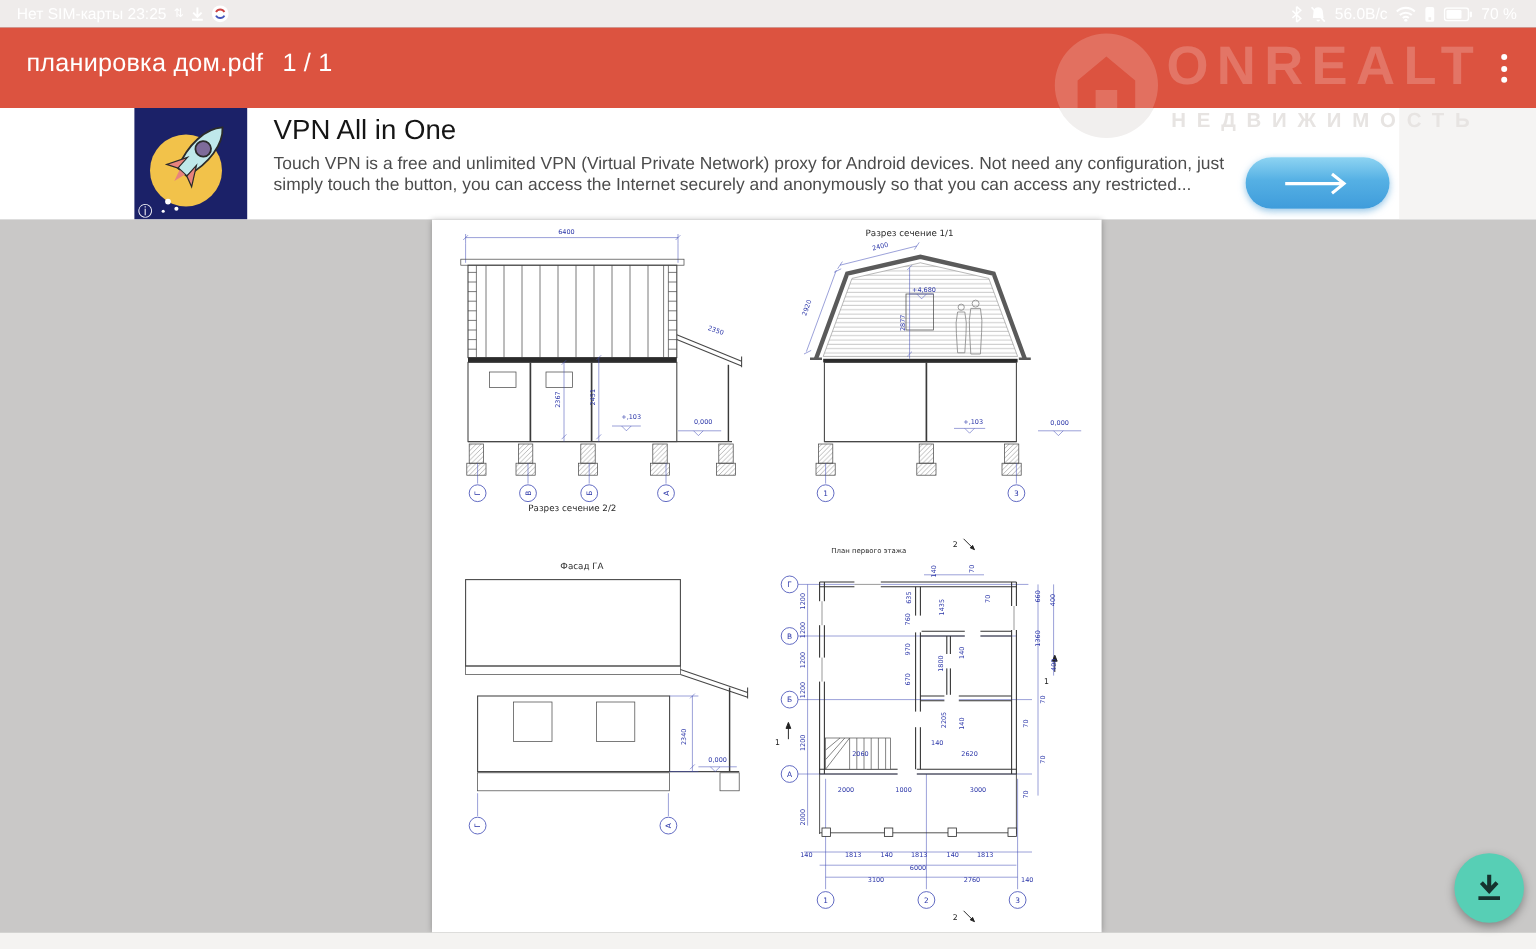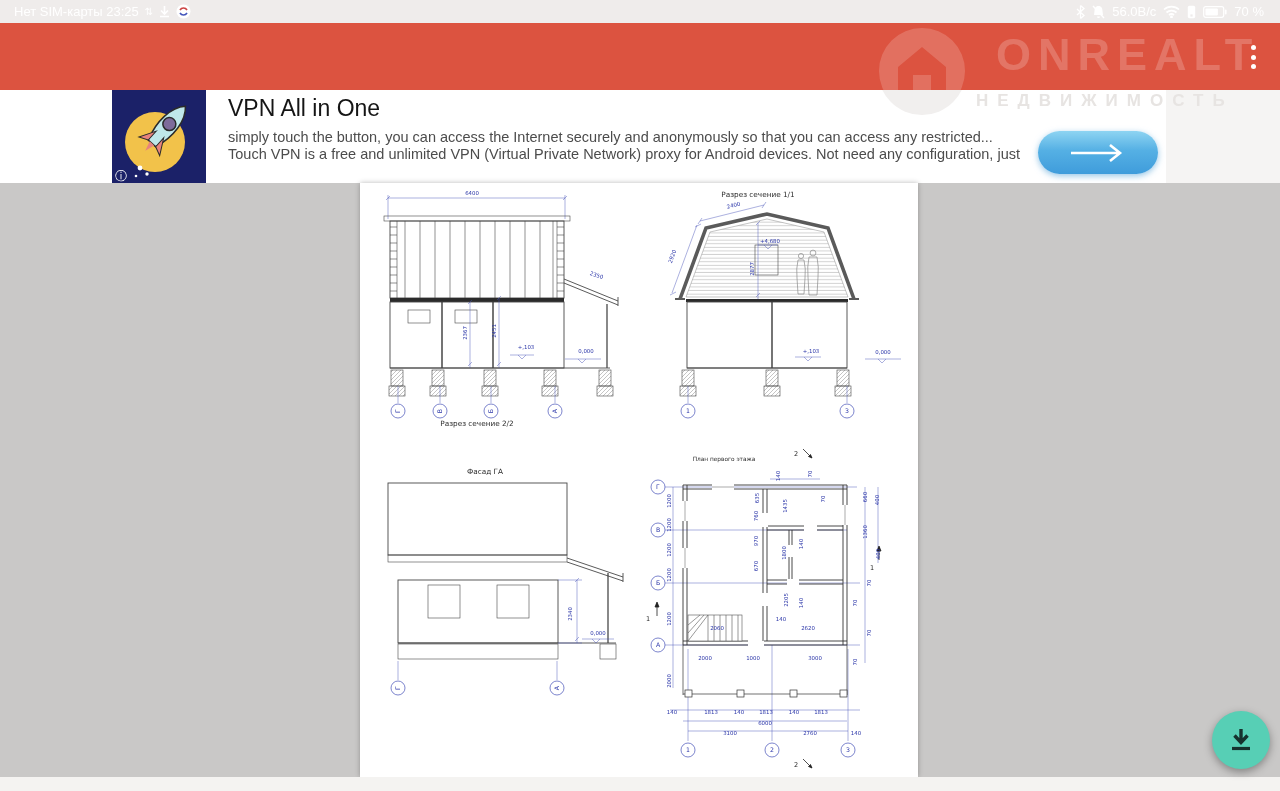--- a/index.html
+++ b/index.html
@@ -13,21 +13,21 @@
   .sb-right{display:flex;align-items:center;gap:7px;padding-right:16px;}
   .sb-ico{display:inline-flex;align-items:center;}
   
   .appbar{position:absolute;left:0;top:23px;width:1280px;height:67px;background:#dc5340;
           overflow:hidden;border-bottom:1px solid rgba(255,255,255,.35);}
   .appbar-title{position:absolute;left:22px;top:18px;color:#fff;font-size:21px;
                 font-weight:500;letter-spacing:.2px;white-space:nowrap;}
   .appbar-pages{margin-left:16px;font-weight:400;}
   .wm-circle{position:absolute;left:878px;top:4px;opacity:.17;}
   .wm-brand{position:absolute;left:972px;top:6px;font-size:45px;font-weight:bold;
-            letter-spacing:7px;color:rgba(255,255,255,.20);white-space:nowrap;margin-left:24px;}
+            letter-spacing:7px;color:rgba(255,255,255,.20);white-space:nowrap;}
   .kebab{position:absolute;right:18px;top:20px;width:18px;height:28px;display:flex;
          flex-direction:column;align-items:center;justify-content:space-between;padding:2px 0;
          cursor:pointer;background:none;border:none;}
   .kebab i{width:5px;height:5px;border-radius:50%;background:#fff;display:block;}
   
   .adbar{position:absolute;left:0;top:90px;width:1280px;height:93px;background:#fff;
          overflow:hidden;border-bottom:1px solid #cfcfcf;}
   .ad-rightzone{position:absolute;left:1166px;top:0;width:114px;height:93px;background:#f5f4f3;}
   .wm-circle2{position:absolute;left:878px;top:-63px;width:88px;height:88px;border-radius:50%;
               background:#f1efee;}
@@ -120,20 +120,23 @@
   </div>
 </div>
 
 <div class="appbar">
   <span class="wm-circle">
     <svg width="88" height="88" viewBox="0 0 88 88">
         <path fill="#fff" fill-rule="evenodd" d="M44,1 a43,43 0 1,0 0,86 a43,43 0 1,0 0,-86 Z M44,20 L68,40 V66 H53 V48 H35 V66 H20 V40 Z"></path>
       </svg>
   </span>
   <span class="wm-brand">ONREALT</span>
+  <div class="appbar-title">
+    <span>планировка дом.pdf</span><span class="appbar-pages">1 / 1</span>
+  </div>
   <button class="kebab" aria-label="menu">
     <i></i>
       <i></i>
       <i></i>
   </button>
 </div>
 
 <div class="adbar">
   <div class="ad-rightzone"></div>
   <div class="wm-circle2"></div>
@@ -149,22 +152,22 @@
         <path d="M49 58 L52 68 L55 58 Z" fill="#e8837d"></path>
       </g>
       <circle cx="28" cy="78" r="2.4" fill="#fff"></circle>
       <circle cx="35" cy="84" r="1.7" fill="#fff"></circle>
       <circle cx="24" cy="86" r="1.3" fill="#fff"></circle>
     </svg>
     <span class="ad-info">ⓘ</span>
   </div>
   <div class="ad-text">
     <div class="ad-title">VPN All in One</div>
+    <div class="ad-desc">Touch VPN is a free and unlimited VPN (Virtual Private Network) proxy for Android devices. Not need any configuration, just</div>
     <div class="ad-desc">simply touch the button, you can access the Internet securely and anonymously so that you can access any restricted...</div>
-    <div class="ad-desc">Touch VPN is a free and unlimited VPN (Virtual Private Network) proxy for Android devices. Not need any configuration, just</div>
   </div>
   <button class="ad-cta" aria-label="open ad">
     <svg width="62" height="22" viewBox="0 0 62 22">
       <path d="M4 11 H52 M43 3 L53 11 L43 19" stroke="#fff" stroke-width="2.6" fill="none"></path>
     </svg>
   </button>
 </div>
 
 <div class="content">
   <div class="pdfpage">

